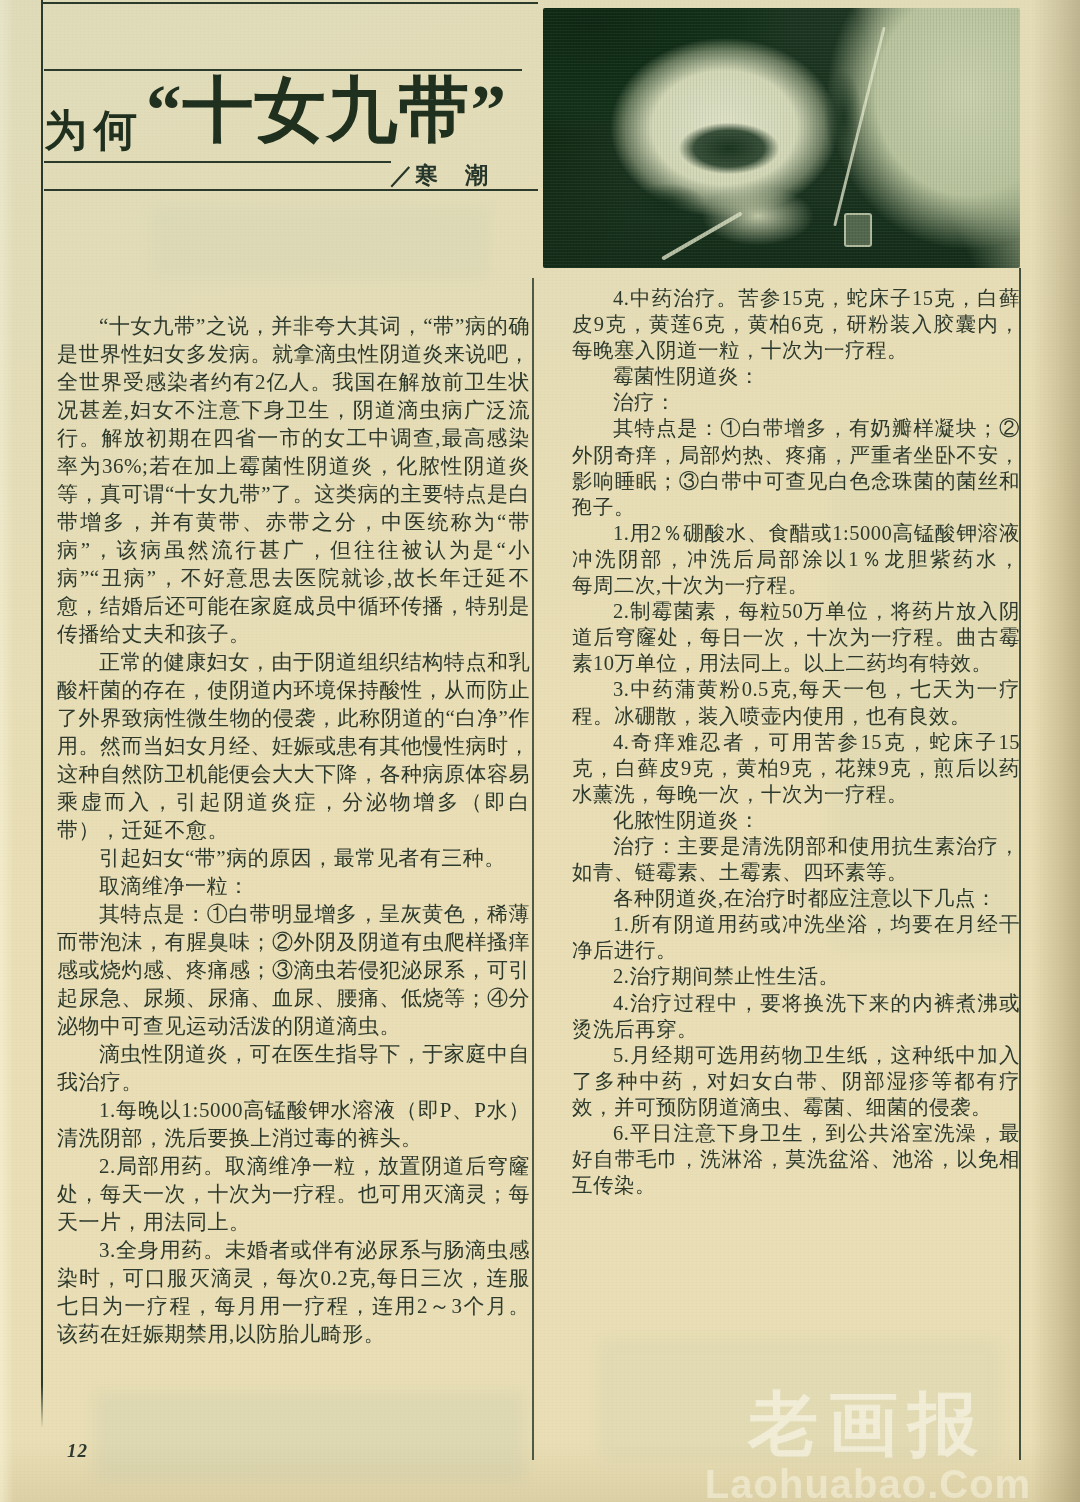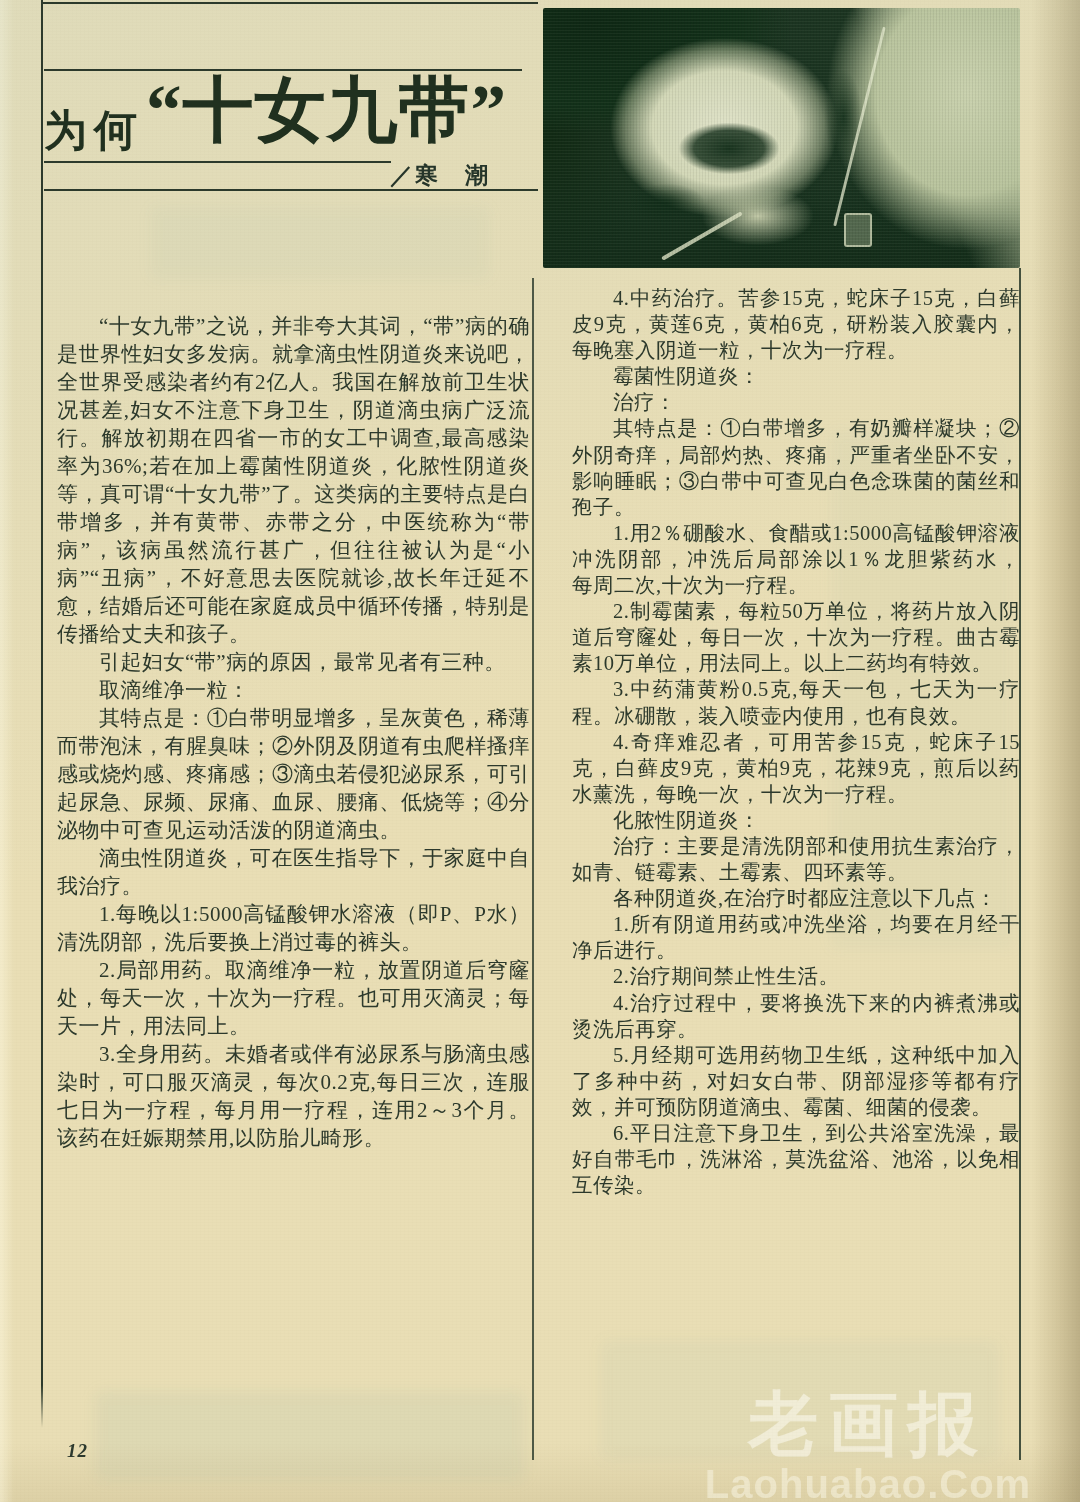--- a/index.html
+++ b/index.html
@@ -107,20 +107,21 @@
 
   <div class="photo">
     <div class="cord"></div>
     <div class="straw"></div>
     <div class="glass"></div>
     <div class="photo-grain"></div>
   </div>
 
   <section class="col col-left">
     <p>“十女九带”之说，并非夸大其词，“带”病的确是世界性妇女多发病。就拿滴虫性阴道炎来说吧，全世界受感染者约有2亿人。我国在解放前卫生状况甚差,妇女不注意下身卫生，阴道滴虫病广泛流行。解放初期在四省一市的女工中调查,最高感染率为36%;若在加上霉菌性阴道炎，化脓性阴道炎等，真可谓“十女九带”了。这类病的主要特点是白带增多，并有黄带、赤带之分，中医统称为“带病”，该病虽然流行甚广，但往往被认为是“小病”“丑病”，不好意思去医院就诊,故长年迁延不愈，结婚后还可能在家庭成员中循环传播，特别是传播给丈夫和孩子。</p>
+    <p>正常的健康妇女，由于阴道组织结构特点和乳酸杆菌的存在，使阴道内环境保持酸性，从而防止了外界致病性微生物的侵袭，此称阴道的“白净”作用。然而当妇女月经、妊娠或患有其他慢性病时，这种自然防卫机能便会大大下降，各种病原体容易乘虚而入，引起阴道炎症，分泌物增多（即白带），迁延不愈。</p>
     <p>引起妇女“带”病的原因，最常见者有三种。</p>
     <p>取滴维净一粒：</p>
     <p>其特点是：①白带明显增多，呈灰黄色，稀薄而带泡沫，有腥臭味；②外阴及阴道有虫爬样搔痒感或烧灼感、疼痛感；③滴虫若侵犯泌尿系，可引起尿急、尿频、尿痛、血尿、腰痛、低烧等；④分泌物中可查见运动活泼的阴道滴虫。</p>
     <p>滴虫性阴道炎，可在医生指导下，于家庭中自我治疗。</p>
     <p>1.每晚以1:5000高锰酸钾水溶液（即P、P水）清洗阴部，洗后要换上消过毒的裤头。</p>
     <p>2.局部用药。取滴维净一粒，放置阴道后穹窿处，每天一次，十次为一疗程。也可用灭滴灵；每天一片，用法同上。</p>
     <p>3.全身用药。未婚者或伴有泌尿系与肠滴虫感染时，可口服灭滴灵，每次0.2克,每日三次，连服七日为一疗程，每月用一疗程，连用2～3个月。该药在妊娠期禁用,以防胎儿畸形。</p>
   </section>
 
   <section class="col col-right">

